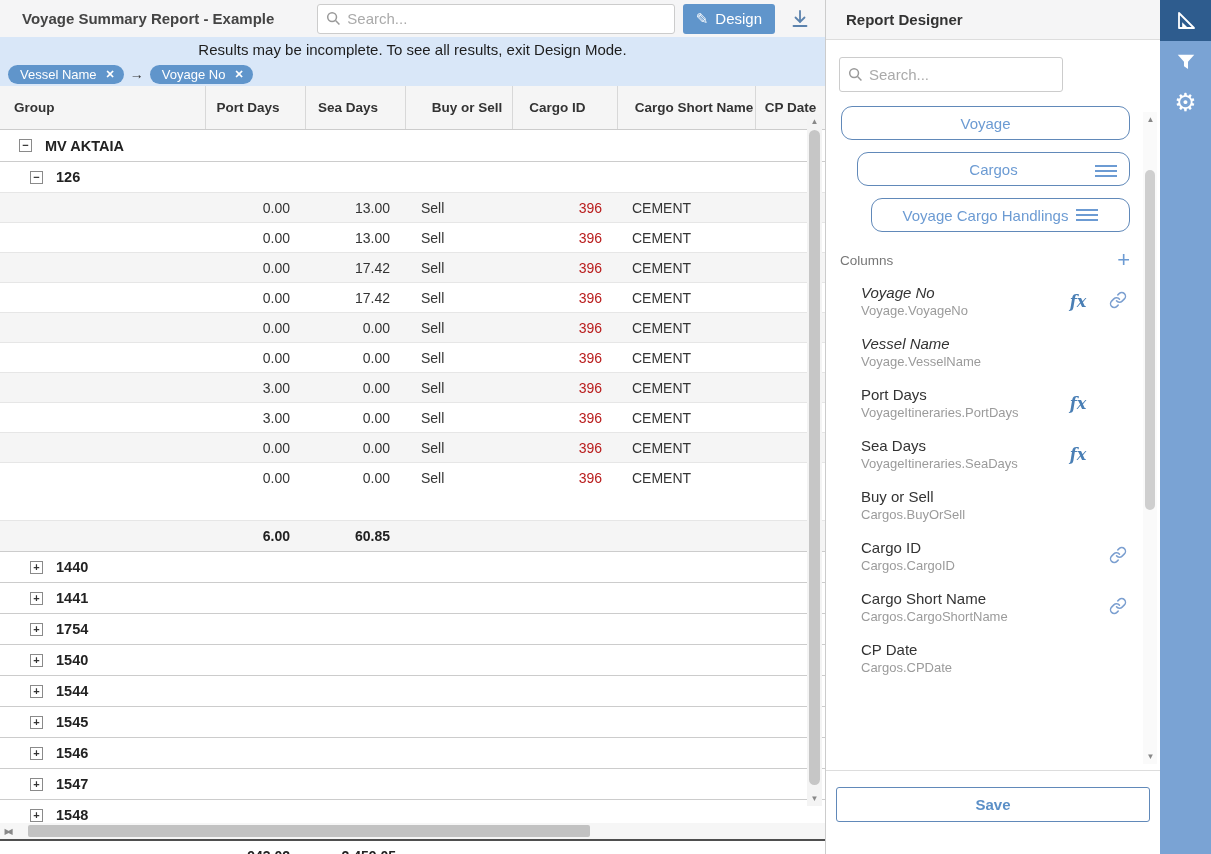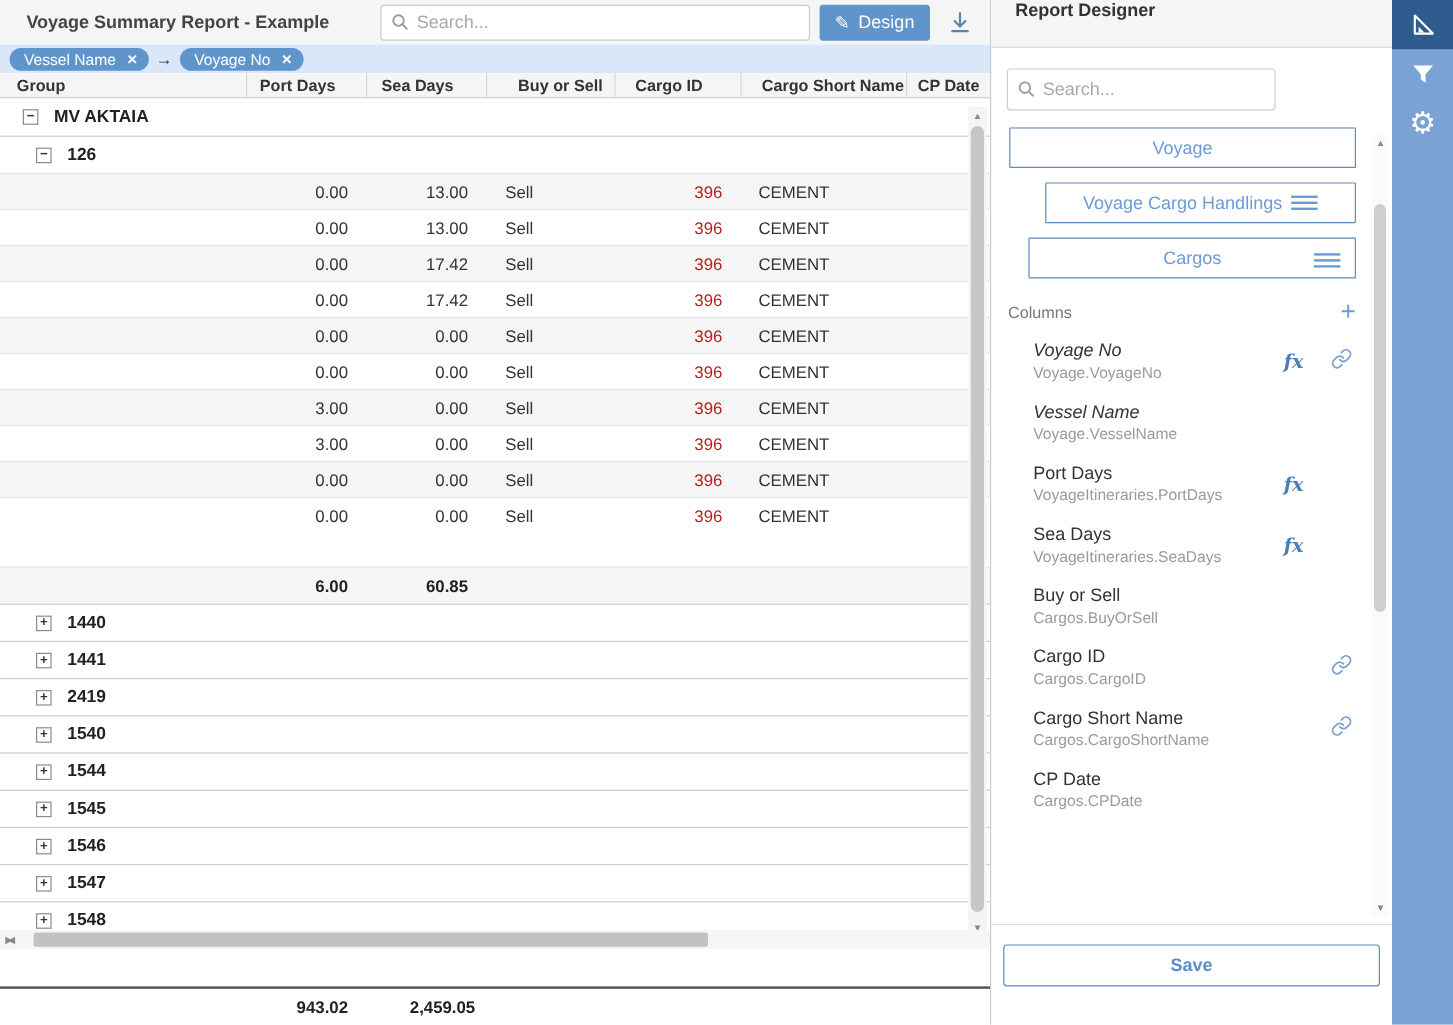--- a/index.html
+++ b/index.html
@@ -28,21 +28,21 @@
   .banner { height:25px; background:#d9e7f8; font-size:15px; color:#1d1d1d;
             display:flex; align-items:center; justify-content:center; flex:none; }
   .chips-row { height:24px; background:#d9e7f8; display:flex; align-items:center;
                padding-left:8px; gap:6px; flex:none; }
   .chip { display:inline-flex; align-items:center; gap:9px; background:#6095cb; color:#fff;
           font-size:13px; height:19px; padding:0 9px 0 12px; border-radius:10px; cursor:pointer; }
   .chip .x { font-size:11px; font-weight:bold; cursor:pointer; }
   .chip-arrow { color:#333; font-size:14px; }
 
   .grid { flex:1; position:relative; display:flex; flex-direction:column; }
-  .header-row { height:21px; background:#f5f5f5; display:flex; border-bottom:1px solid #ccc;
+  .header-row { height:44px; background:#f5f5f5; display:flex; border-bottom:1px solid #ccc;
                 flex:none; font-weight:bold; font-size:13.5px; color:#333; }
   .header-row .hcell { display:flex; align-items:center; justify-content:center;
       overflow:hidden; white-space:nowrap; }
   .header-row .hcell + .hcell { border-left:1px solid #d8d8d8; }
   .header-row .c-group { justify-content:flex-start; padding-left:14px; }
 
   .grid-body { height:693px; overflow:hidden; flex:none; font-size:14px; }
   .row { display:flex; height:30px; align-items:center; border-top:1px solid #e6e6e6; }
   .row:first-child { border-top:none; }
   .group-row { height:31px; border-top:1px solid #ccc; font-weight:bold; color:#222;
@@ -79,30 +79,30 @@
             background:#c2c2c2; border-radius:2px; }
 
   .footer { height:32px; background:#fff; border-top:2px solid #4f4f4f; display:flex;
             align-items:center; font-size:14px; font-weight:bold; color:#222; flex:none; }
   .footer .c-sea { padding-right:9px; }
 
   
   .panel { width:335px; border-left:1px solid #ccc; display:flex; flex-direction:column;
            background:#fff; position:relative; }
   .panel-header { height:40px; background:#f5f5f6; border-bottom:1px solid #ddd;
-       display:flex; align-items:flex-start; padding-left:20px; font-size:15px; font-weight:bold;
+       display:flex; align-items:center; padding-left:20px; font-size:15px; font-weight:bold;
        color:#333; flex:none; }
   .panel-search-wrap { padding:17px 0 14px 13px; flex:none; }
   .panel-search { width:224px; height:35px; }
   .panel-body { flex:1; position:relative; overflow:hidden; }
   .tables-head { display:flex; align-items:center; gap:9px; margin:4px 0 12px 14px;
                  font-size:13.5px; color:#777; cursor:pointer; }
   .tri-down { width:0; height:0; border-left:5px solid transparent;
               border-right:5px solid transparent; border-top:6px solid #444; }
-  .tbox { position:relative; height:34px; border:1px solid #6189b9; border-radius:1px;
+  .tbox { position:relative; height:34px; border:1px solid #6189b9; border-radius:11px;
           color:#6c9bd3; font-size:15px; display:flex; align-items:center;
           justify-content:center; margin-bottom:12px; cursor:pointer; background:#fff; gap:8px;}
   .tbox.ind0 { margin-left:15px; width:289px; }
   .tbox.ind1 { margin-left:31px; width:273px; }
   .tbox.ind2 { margin-left:45px; width:259px; }
   .burger { display:inline-block; width:22px; }
   .burger i { display:block; height:2px; background:#6c9bd3; margin:3px 0; }
   .tbox .abs-burger { position:absolute; right:12px; top:9px; }
 
   .cols-head { display:flex; align-items:center; margin:18px 0 6px 14px; font-size:13.5px;
@@ -160,20 +160,23 @@
       </button>
       <span class="dl">
         <svg width="22" height="22" viewBox="0 0 22 22" fill="none" stroke="#5b82ad" stroke-width="1.8" stroke-linecap="round">
             <line x1="11" y1="3" x2="11" y2="13.5"></line>
             <polyline points="6.5,9.5 11,14 15.5,9.5"></polyline>
             <line x1="4.5" y1="18" x2="17.5" y2="18"></line>
           </svg>
       </span>
     </div>
 
+    <div class="banner">
+      <span>Results may be incomplete. To see all results, exit Design Mode.</span>
+    </div>
 
     <div class="chips-row" id="chips-row">
         <span class="chip">
           <span>Vessel Name</span>
           <span class="x">✕</span>
         </span>
         <span class="chip-arrow">→</span>
         <span class="chip">
           <span>Voyage No</span>
           <span class="x">✕</span>
@@ -297,21 +300,21 @@
           <div class="row group-row lvl2">
             <span class="tog">+</span>
             <span>1440</span>
           </div>
           <div class="row group-row lvl2">
             <span class="tog">+</span>
             <span>1441</span>
           </div>
           <div class="row group-row lvl2">
             <span class="tog">+</span>
-            <span>2419</span>
+            <span>1754</span>
           </div>
           <div class="row group-row lvl2">
             <span class="tog">+</span>
             <span>1540</span>
           </div>
           <div class="row group-row lvl2">
             <span class="tog">+</span>
             <span>1544</span>
           </div>
           <div class="row group-row lvl2">
@@ -369,36 +372,36 @@
           </svg>
         <input placeholder="Search..." style="">
       </div>
     </div>
 
     <div class="panel-body">
       <div id="tables-list">
           <div class="tbox ind0">
             <span>Voyage</span>
           </div>
+          <div class="tbox ind1">
+            <span>Cargos</span>
+            <span class="burger abs-burger">
+              <i></i>
+              <i></i>
+              <i></i>
+            </span>
+          </div>
           <div class="tbox ind2">
             <span>Voyage Cargo Handlings</span>
             <span class="burger">
               <i></i>
               <i></i>
               <i></i>
             </span>
           </div>
-          <div class="tbox ind1">
-            <span>Cargos</span>
-            <span class="burger abs-burger">
-              <i></i>
-              <i></i>
-              <i></i>
-            </span>
-          </div>
         </div>
 
       <div class="cols-head">
         <span>Columns</span>
         <span class="plus">+</span>
       </div>
       <div id="cols-list">
           <div class="col-item">
             <div class="col-text">
               <div class="col-name it">Voyage No</div>

